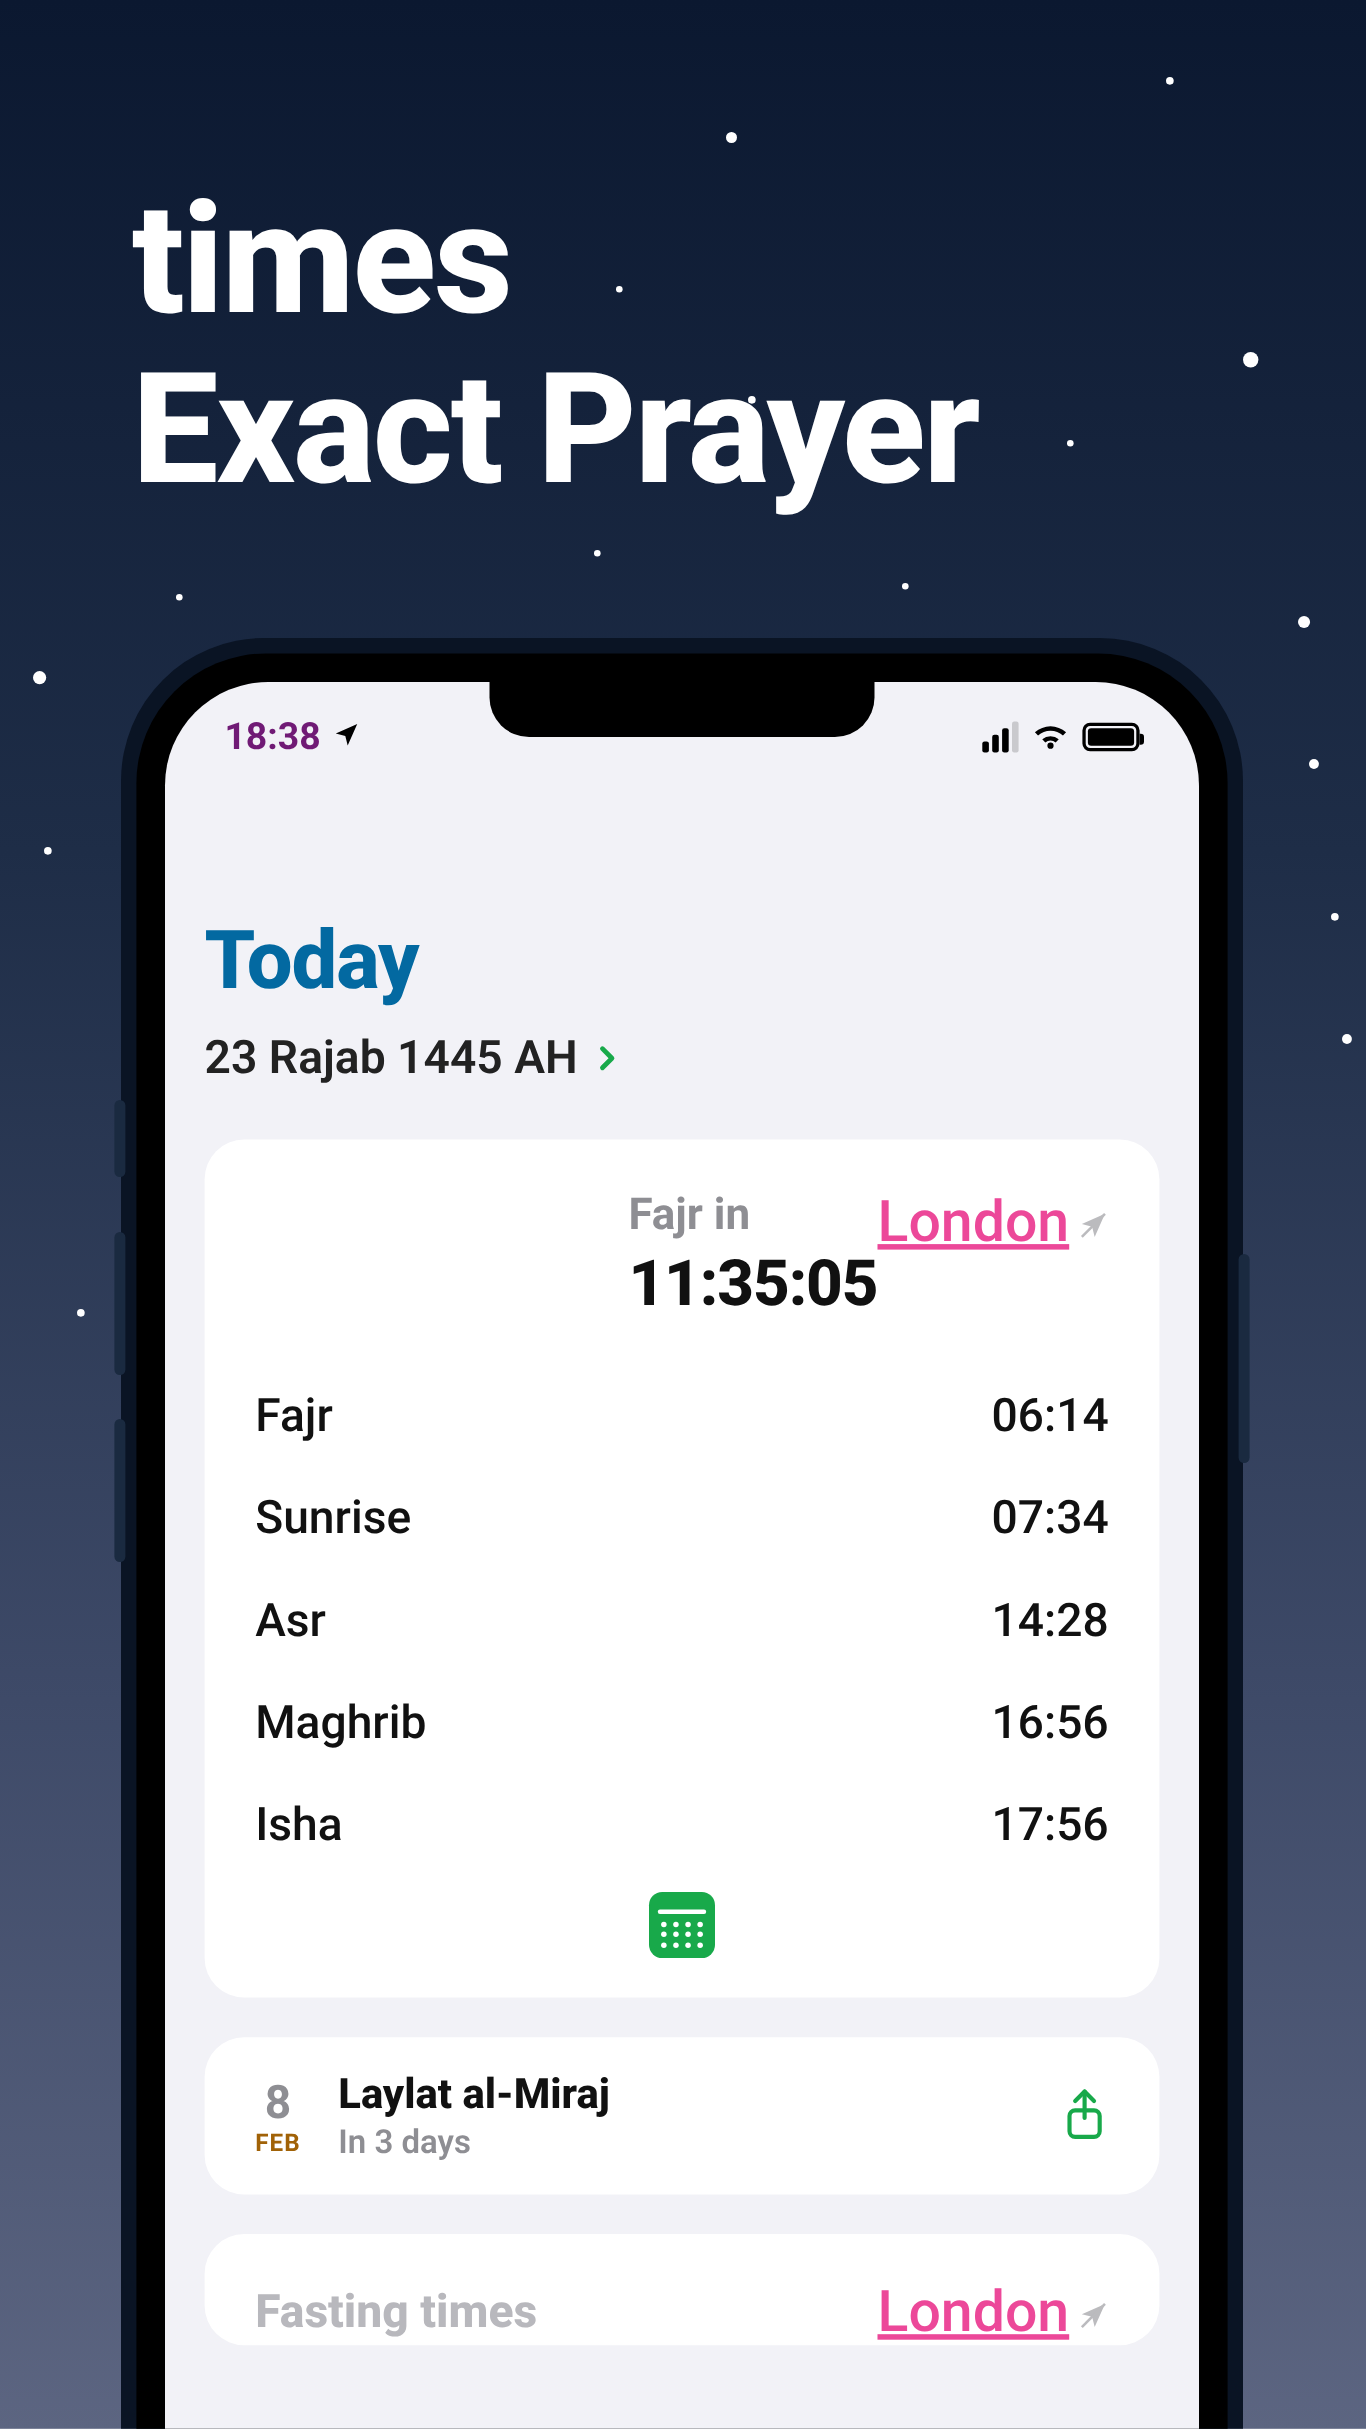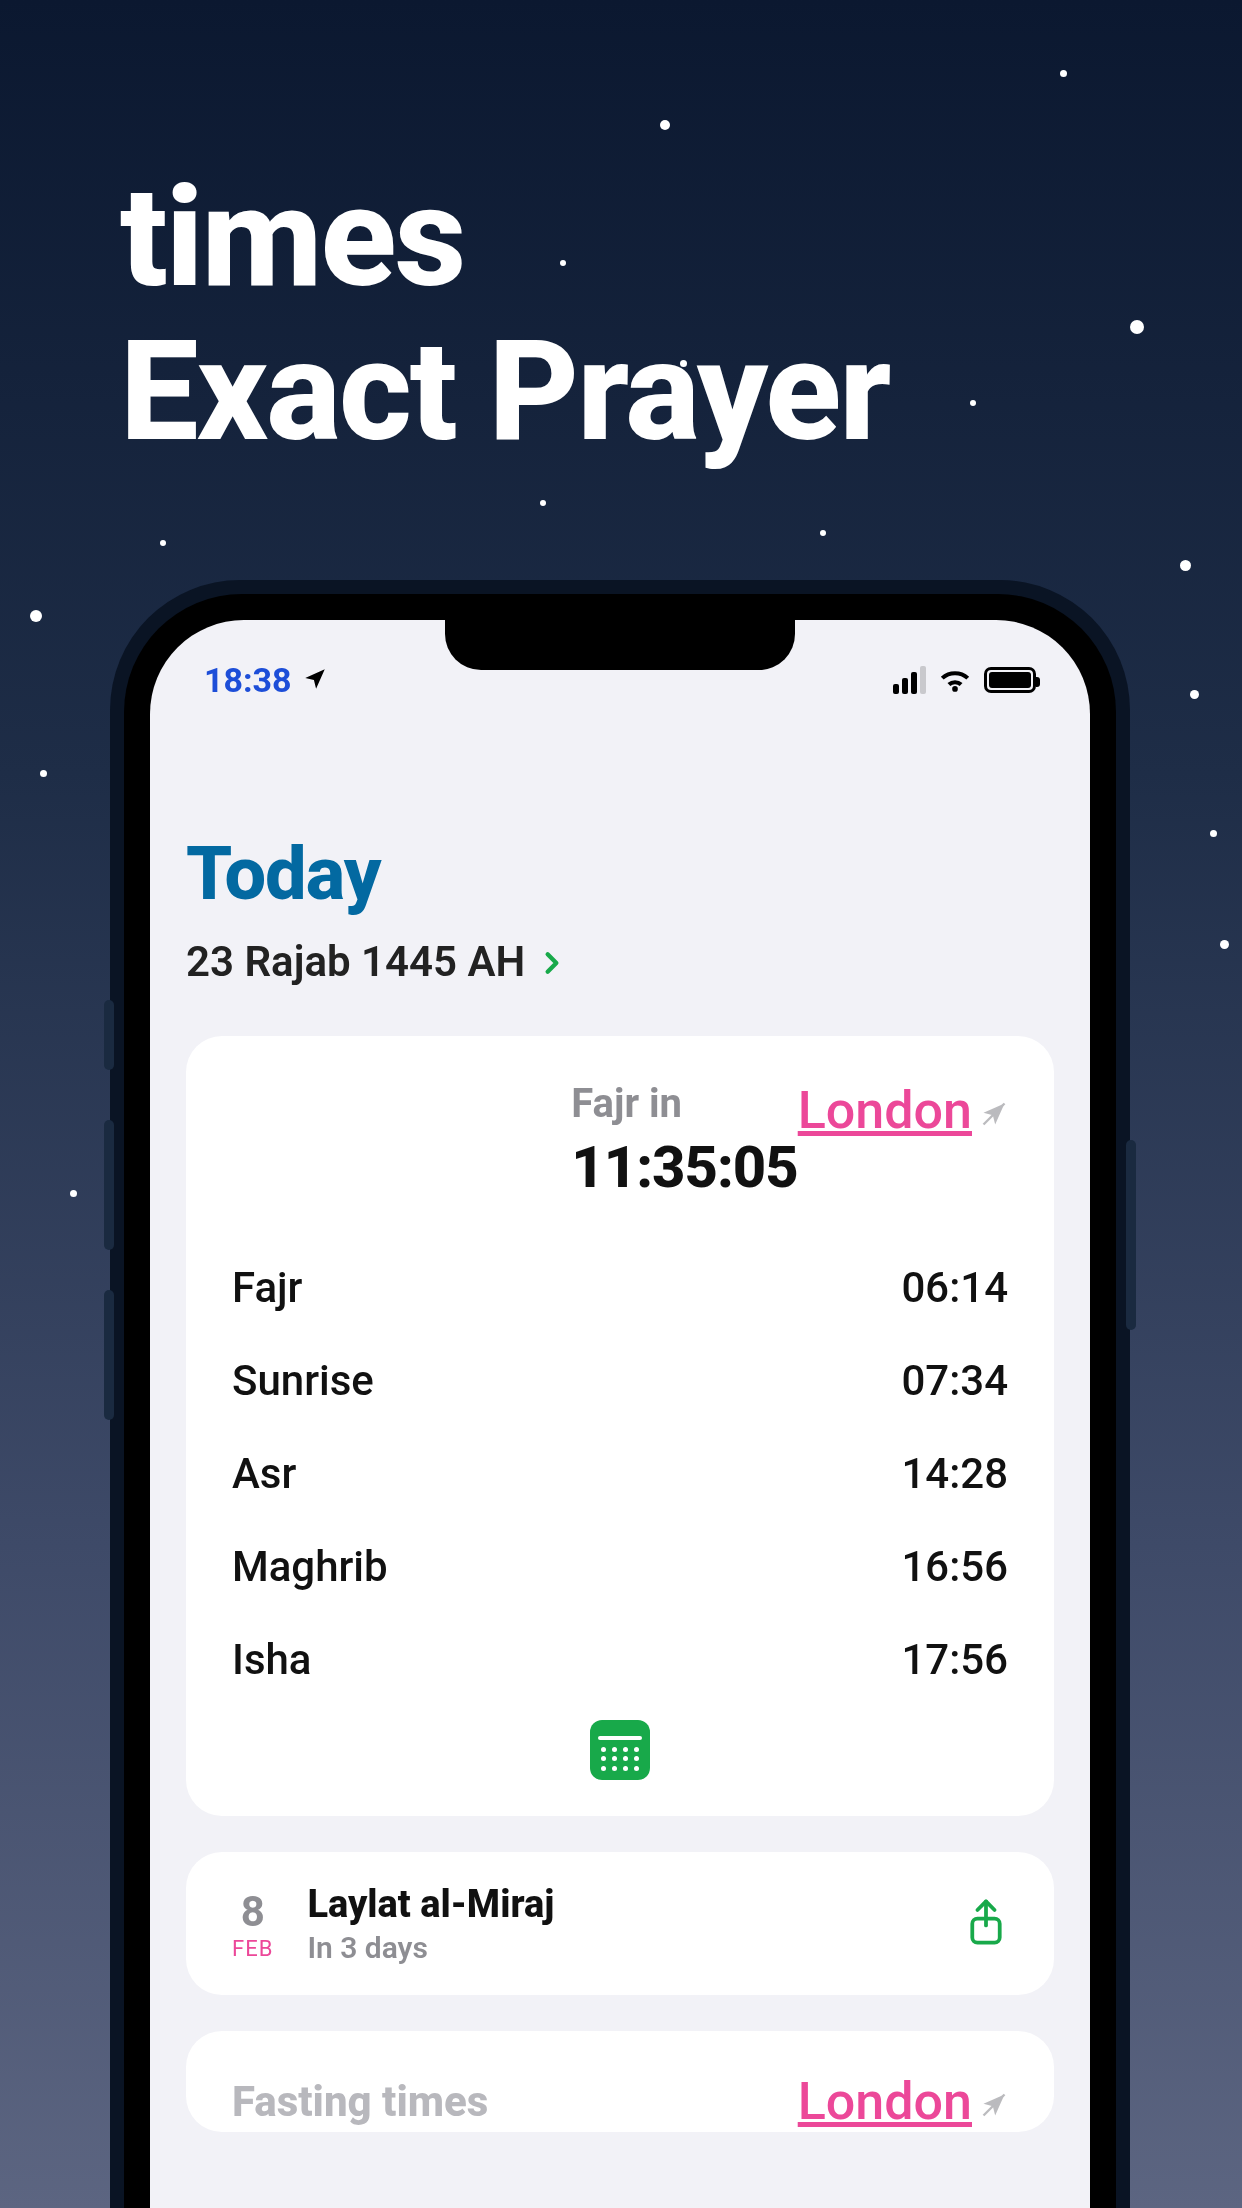--- a/index.html
+++ b/index.html
@@ -65,26 +65,26 @@
   .side-btn { position: absolute; background: #1a2a40; border-radius: 6px; }
   .btn-mute  { left: -6px; top:  420px; width: 10px; height: 70px; }
   .btn-volu  { left: -6px; top:  540px; width: 10px; height: 130px; }
   .btn-vold  { left: -6px; top:  710px; width: 10px; height: 130px; }
   .btn-pwr   { right: -6px; top: 560px; width: 10px; height: 190px; }
 
   
   .statusbar {
     display: flex;
     justify-content: space-between;
-    align-items: center;
+    align-items: flex-start;
     padding: 30px 54px 0 54px;
     height: 90px;
     font-size: 34px;
     font-weight: 700;
-    color: #1d4ed8;
+    color: #701a75;
   }
   .status-left { display: flex; align-items: center; gap: 10px; }
   .status-right { display: flex; align-items: center; gap: 12px; }
   .loc-icon svg { width: 26px; height: 26px; }
   .bars { display: flex; align-items: flex-end; gap: 3px; }
   .bars span { display: block; width: 6px; background: #000; border-radius: 2px; }
   .bars span:nth-child(1){height:10px;}
   .bars span:nth-child(2){height:16px;}
   .bars span:nth-child(3){height:22px;}
   .bars span:nth-child(4){height:28px;background:#c9c9cd;}
@@ -166,21 +166,21 @@
     margin-top: 36px;
     background: #fff;
     border-radius: 36px;
     padding: 30px 46px;
     display: flex;
     align-items: center;
     gap: 34px;
   }
   .event-date { text-align: center; }
   .event-day { font-size: 42px; font-weight: 700; color: #8e8e93; }
-  .event-month { font-size: 22px; font-weight: 400; color: #ec4899; letter-spacing: 1px; }
+  .event-month { font-size: 22px; font-weight: 700; color: #a16207; letter-spacing: 1px; }
   .event-body { flex: 1; }
   .event-name { font-size: 38px; font-weight: 800; color: #111; }
   .event-in { font-size: 30px; font-weight: 600; color: #8e8e93; margin-top: 4px; }
   .share-icon svg { width: 44px; height: 48px; }
 
   .fasting-card {
     margin-top: 36px;
     background: #fff;
     border-radius: 36px;
     padding: 40px 46px 0 46px;

